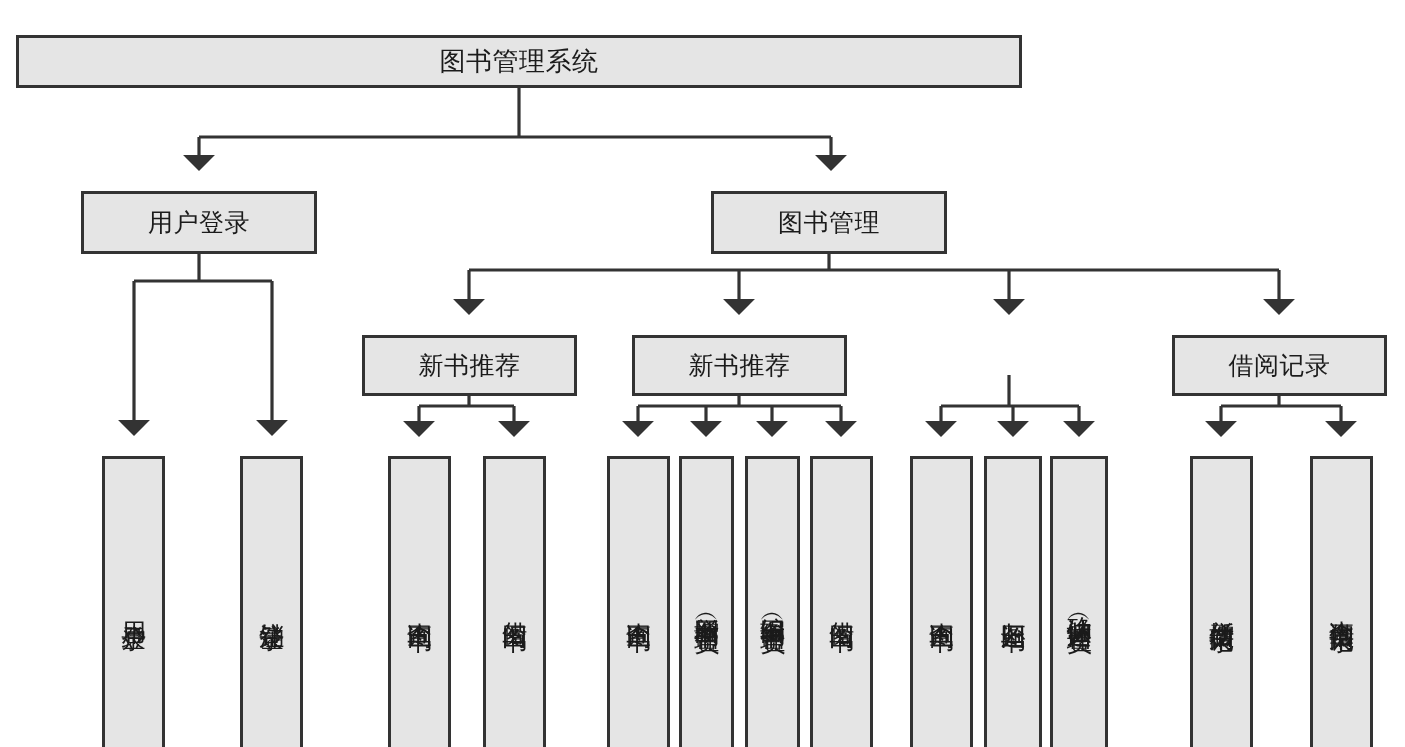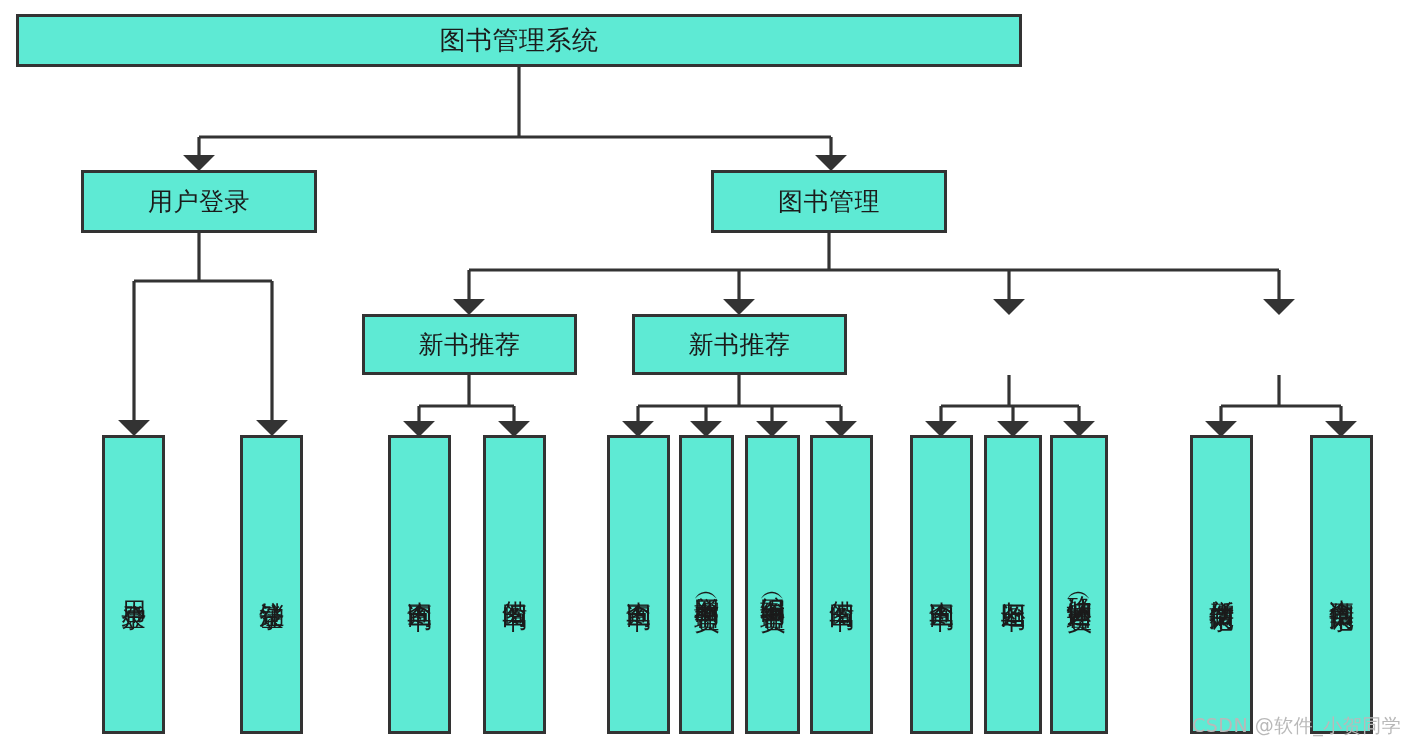--- a/index.html
+++ b/index.html
@@ -22,26 +22,27 @@
     position: absolute;
     left: 0;
     top: 0;
     width: 1405px;
     height: 747px;
     pointer-events: none;
   }
   .node {
     position: absolute;
     box-sizing: border-box;
-    background: #5eead4;
+    background: #e5e5e5;
     border: 3px solid #333333;
     display: flex;
     align-items: center;
     justify-content: center;
     color: #1b1b1b;
+    margin-top: 21px;
   }
   .node.horiz {
     font-size: 25px;
     letter-spacing: 0.5px;
     line-height: 1.1;
   }
   .node.root {
     font-size: 26px;
   }
   .node.leaf {
@@ -131,20 +132,23 @@
   <div class="node horiz" style="left:711px; top:170px; width:236px; height:63px;">
     <span>图书管理</span>
   </div>
 
   <div class="node horiz" style="left:362px; top:314px; width:215px; height:61px;">
     <span>新书推荐</span>
   </div>
   <div class="node horiz" style="left:632px; top:314px; width:215px; height:61px;">
     <span>新书推荐</span>
   </div>
+  <div class="node horiz" style="left:1172px; top:314px; width:215px; height:61px;">
+    <span>借阅记录</span>
+  </div>
 
   <div class="node leaf" style="left:102px; top:435px; width:63px; height:299px;">
     <span class="vtext">用户登录</span>
   </div>
   <div class="node leaf" style="left:240px; top:435px; width:63px; height:299px;">
     <span class="vtext">注销登录</span>
   </div>
   <div class="node leaf" style="left:388px; top:435px; width:63px; height:299px;">
     <span class="vtext">查询图书</span>
   </div>
@@ -172,15 +176,14 @@
   <div class="node leaf" style="left:1050px; top:435px; width:58px; height:299px;">
     <span class="vtext">确认归还（管理员）</span>
   </div>
   <div class="node leaf" style="left:1190px; top:435px; width:63px; height:299px;">
     <span class="vtext">新增借阅记录</span>
   </div>
   <div class="node leaf" style="left:1310px; top:435px; width:63px; height:299px;">
     <span class="vtext">查询借阅记录</span>
   </div>
 
-  <div class="watermark" style="left:1192px; top:713px;">CSDN @软件_小贺同学</div>
 
 </div>
 
 </body></html>

